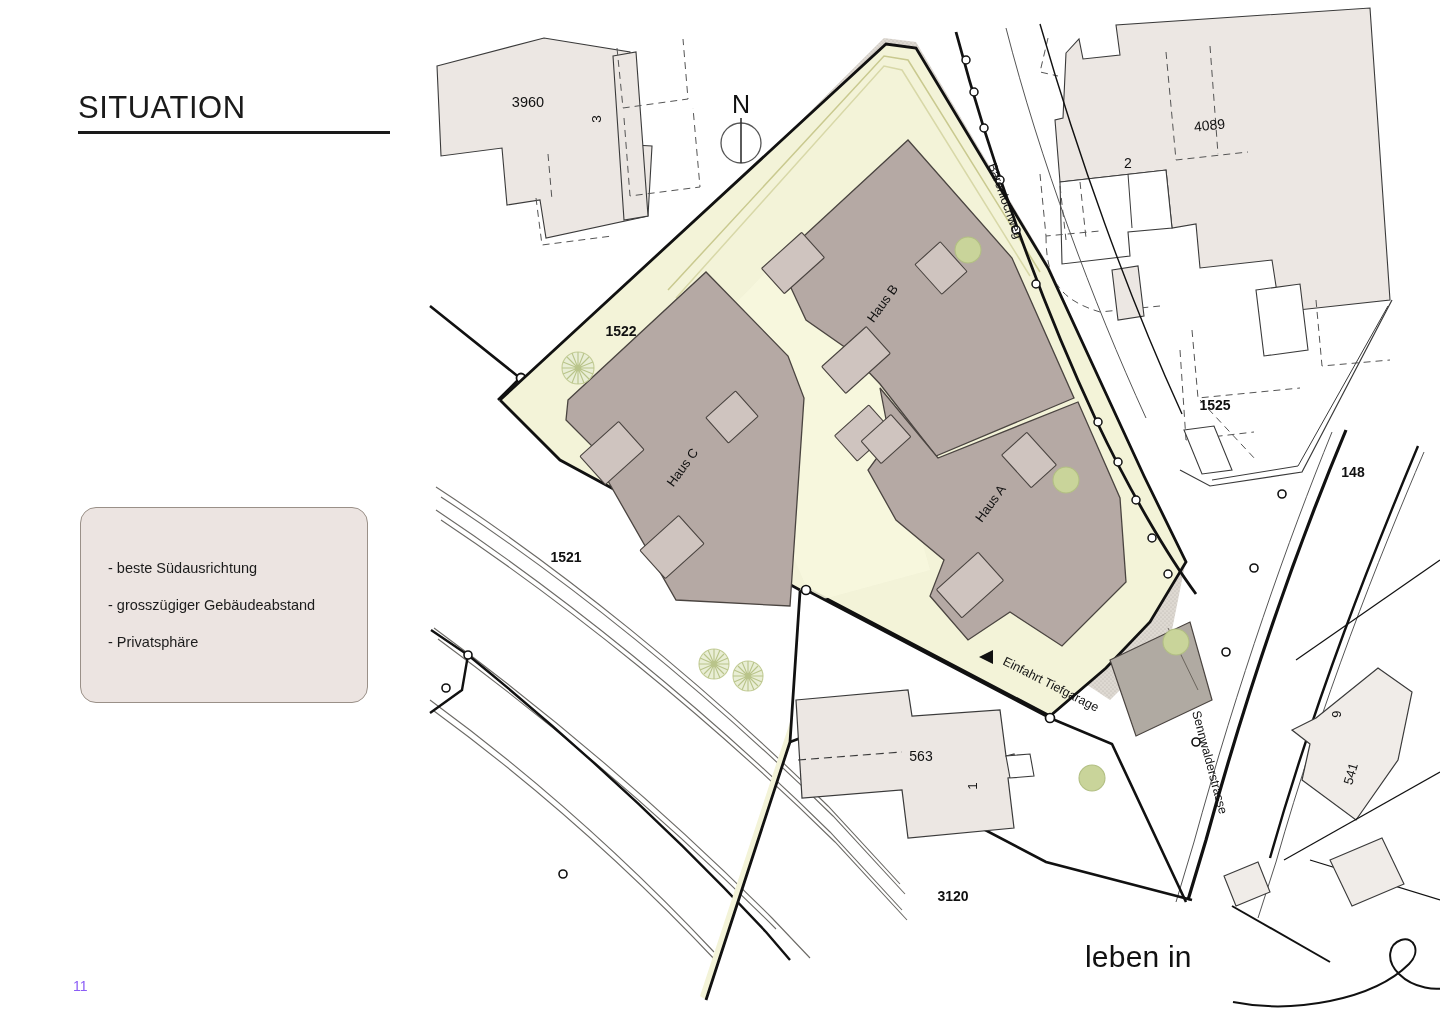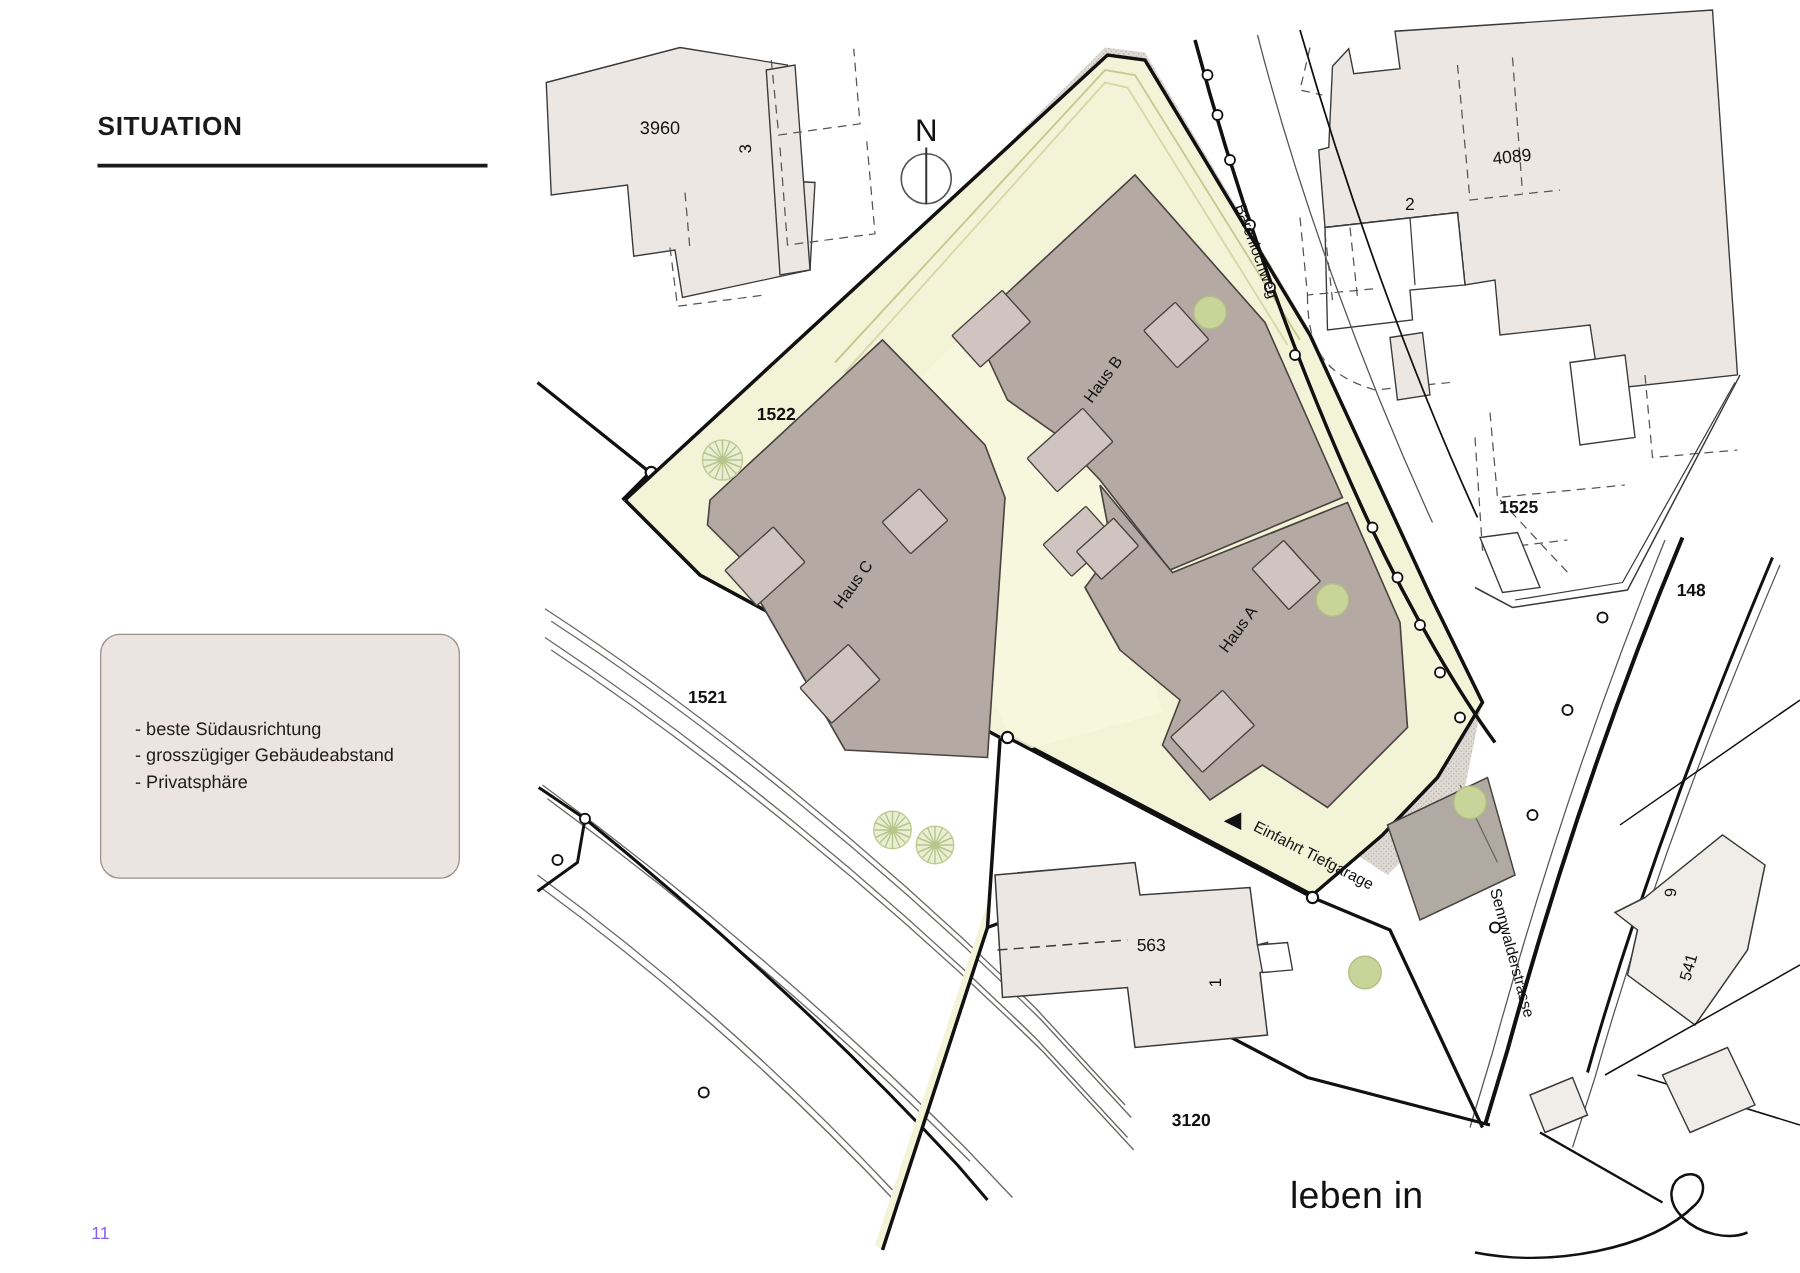--- a/index.html
+++ b/index.html
@@ -14,22 +14,22 @@
     overflow: hidden;
     font-family: "Liberation Sans", sans-serif;
     color: #1a1a1a;
   }
 
   
   #page-title {
     position: absolute;
     left: 78px;
     top: 90px;
-    font-size: 21px;
-    font-weight: 700;
+    font-size: 31px;
+    font-weight: 400;
     letter-spacing: 0.5px;
     color: #1a1a1a;
   }
   #title-rule {
     position: absolute;
     left: 78px;
     top: 131px;
     width: 312px;
     height: 3px;
     background: #1a1a1a;
@@ -42,40 +42,40 @@
     width: 288px;
     height: 196px;
     background: #ece4e1;
     border: 1px solid #9a9088;
     border-radius: 16px;
     box-sizing: border-box;
     display: flex;
     flex-direction: column;
     justify-content: center;
     padding-left: 27px;
-    gap: 5px;
+    gap: 21px;
   }
   .feature-item {
     font-size: 14.5px;
     color: #1c1c1c;
     white-space: nowrap;
   }
 
   #page-number {
     position: absolute;
     left: 73px;
     top: 978px;
     font-size: 14px;
     color: #8b5cf6;
   }
 
   
   #logo {
     position: absolute;
-    left: 1032px;
+    left: 1085px;
     top: 930px;
     width: 270px;
     height: 78px;
   }
   #logo-leben {
     position: absolute;
     left: 0px;
     top: 10px;
     font-size: 30px;
     font-family: "Liberation Sans", sans-serif;

